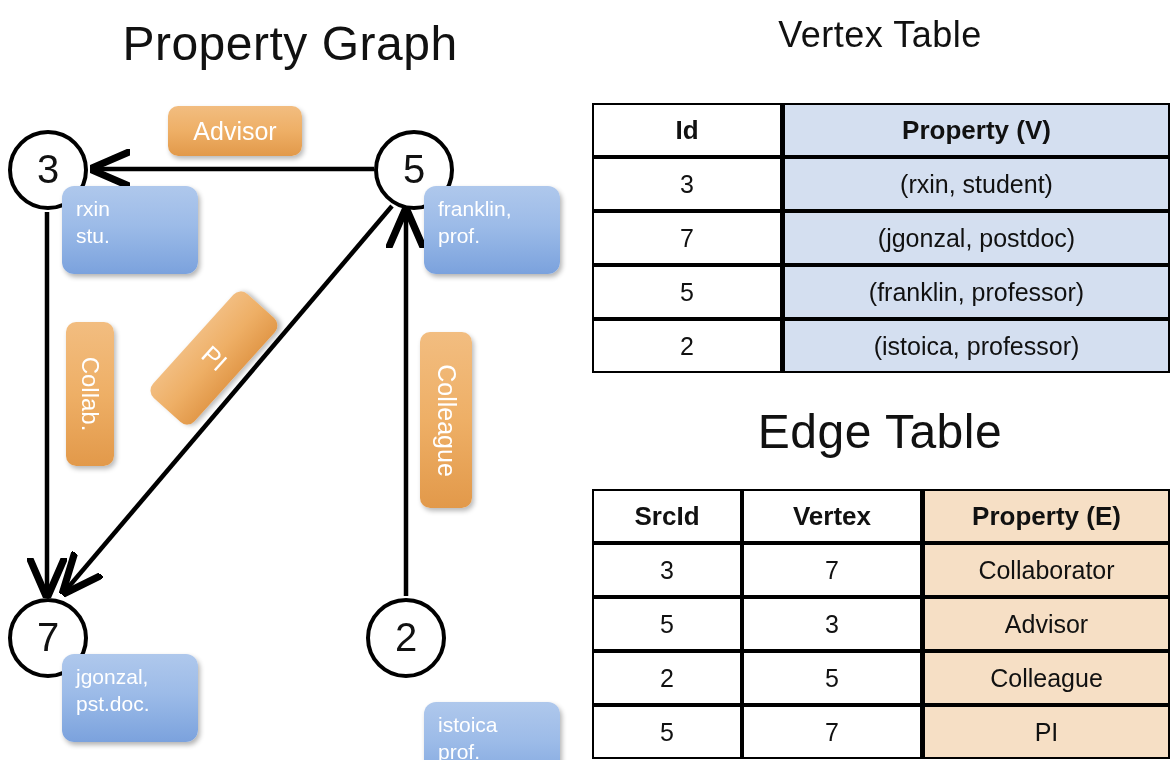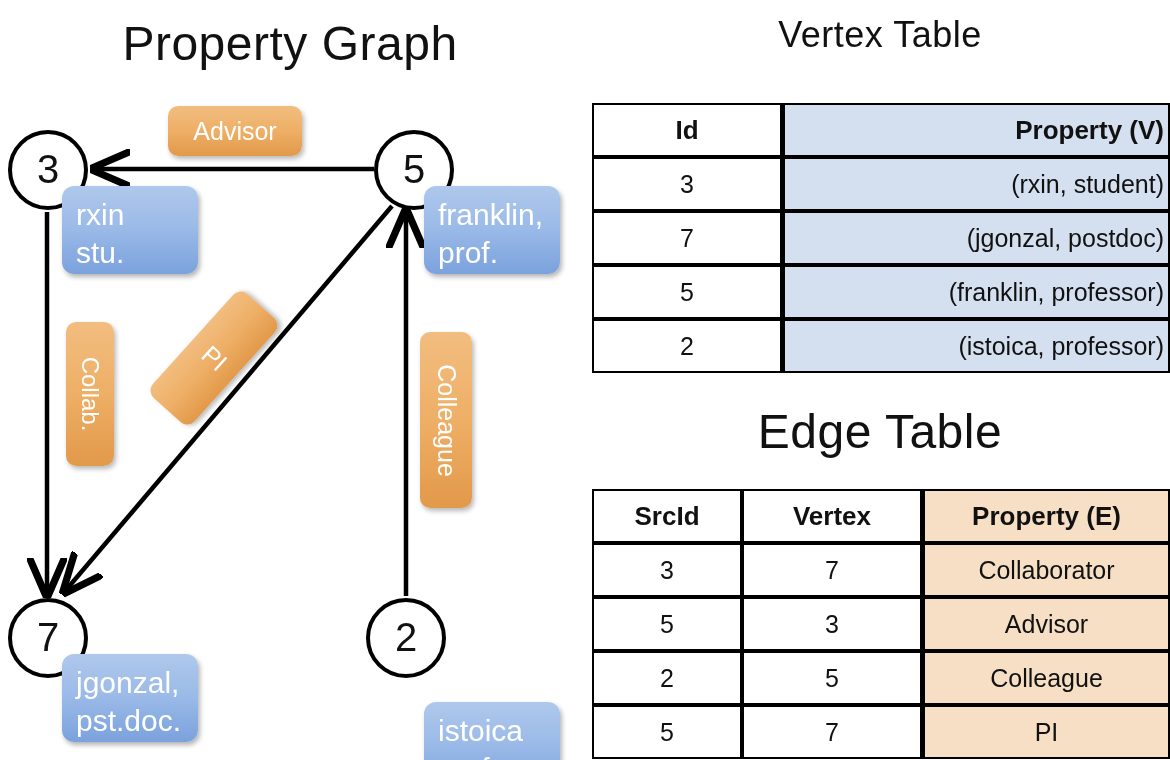--- a/index.html
+++ b/index.html
@@ -66,21 +66,21 @@
   #node-7 { left: 8px;   top: 598px; }
   #node-2 { left: 366px; top: 598px; }
 
   
   .prop-box {
     position: absolute;
     background: linear-gradient(180deg, #afc8ec 0%, #9cbbe8 45%, #7ba2dd 100%);
     border-radius: 12px;
     box-shadow: 2px 3px 5px rgba(0,0,0,0.30);
     color: #ffffff;
-    font-size: 30px;
+    font-size: 21px;
     font-weight: 300;
     line-height: 1.28;
     padding: 10px 14px;
     box-sizing: border-box;
     z-index: 7;
   }
   #prop-3 { left: 62px;  top: 186px; width: 136px; height: 88px; }
   #prop-5 { left: 424px; top: 186px; width: 136px; height: 88px; }
   #prop-7 { left: 62px;  top: 654px; width: 136px; height: 88px; }
   #prop-2 { left: 424px; top: 654px; width: 136px; height: 88px; margin-top: 48px; }
@@ -135,21 +135,21 @@
     font-weight: 300;
     color: #111111;
     padding: 6px 4px;
     background: #ffffff;
     box-sizing: border-box;
   }
   .data-table td.hdr {
     font-weight: 700;
     font-size: 26px;
   }
-  .data-table td.blue  { background: #d4dff0; border-left-width: 3px; text-align: right; }
+  .data-table td.blue  { background: #d4dff0; border-left-width: 3px; }
   .data-table td.peach { background: #f6dfc5; border-left-width: 3px; }
 
   #vertex-table { left: 592px; top: 103px; width: 578px; }
   #vertex-table col.c-id   { width: 190px; }
   #vertex-table col.c-prop { width: 388px; }
   #vertex-table td { height: 54px; }
 
   #edge-table { left: 592px; top: 489px; width: 578px; }
   #edge-table col.c-src  { width: 150px; }
   #edge-table col.c-dst  { width: 180px; }

